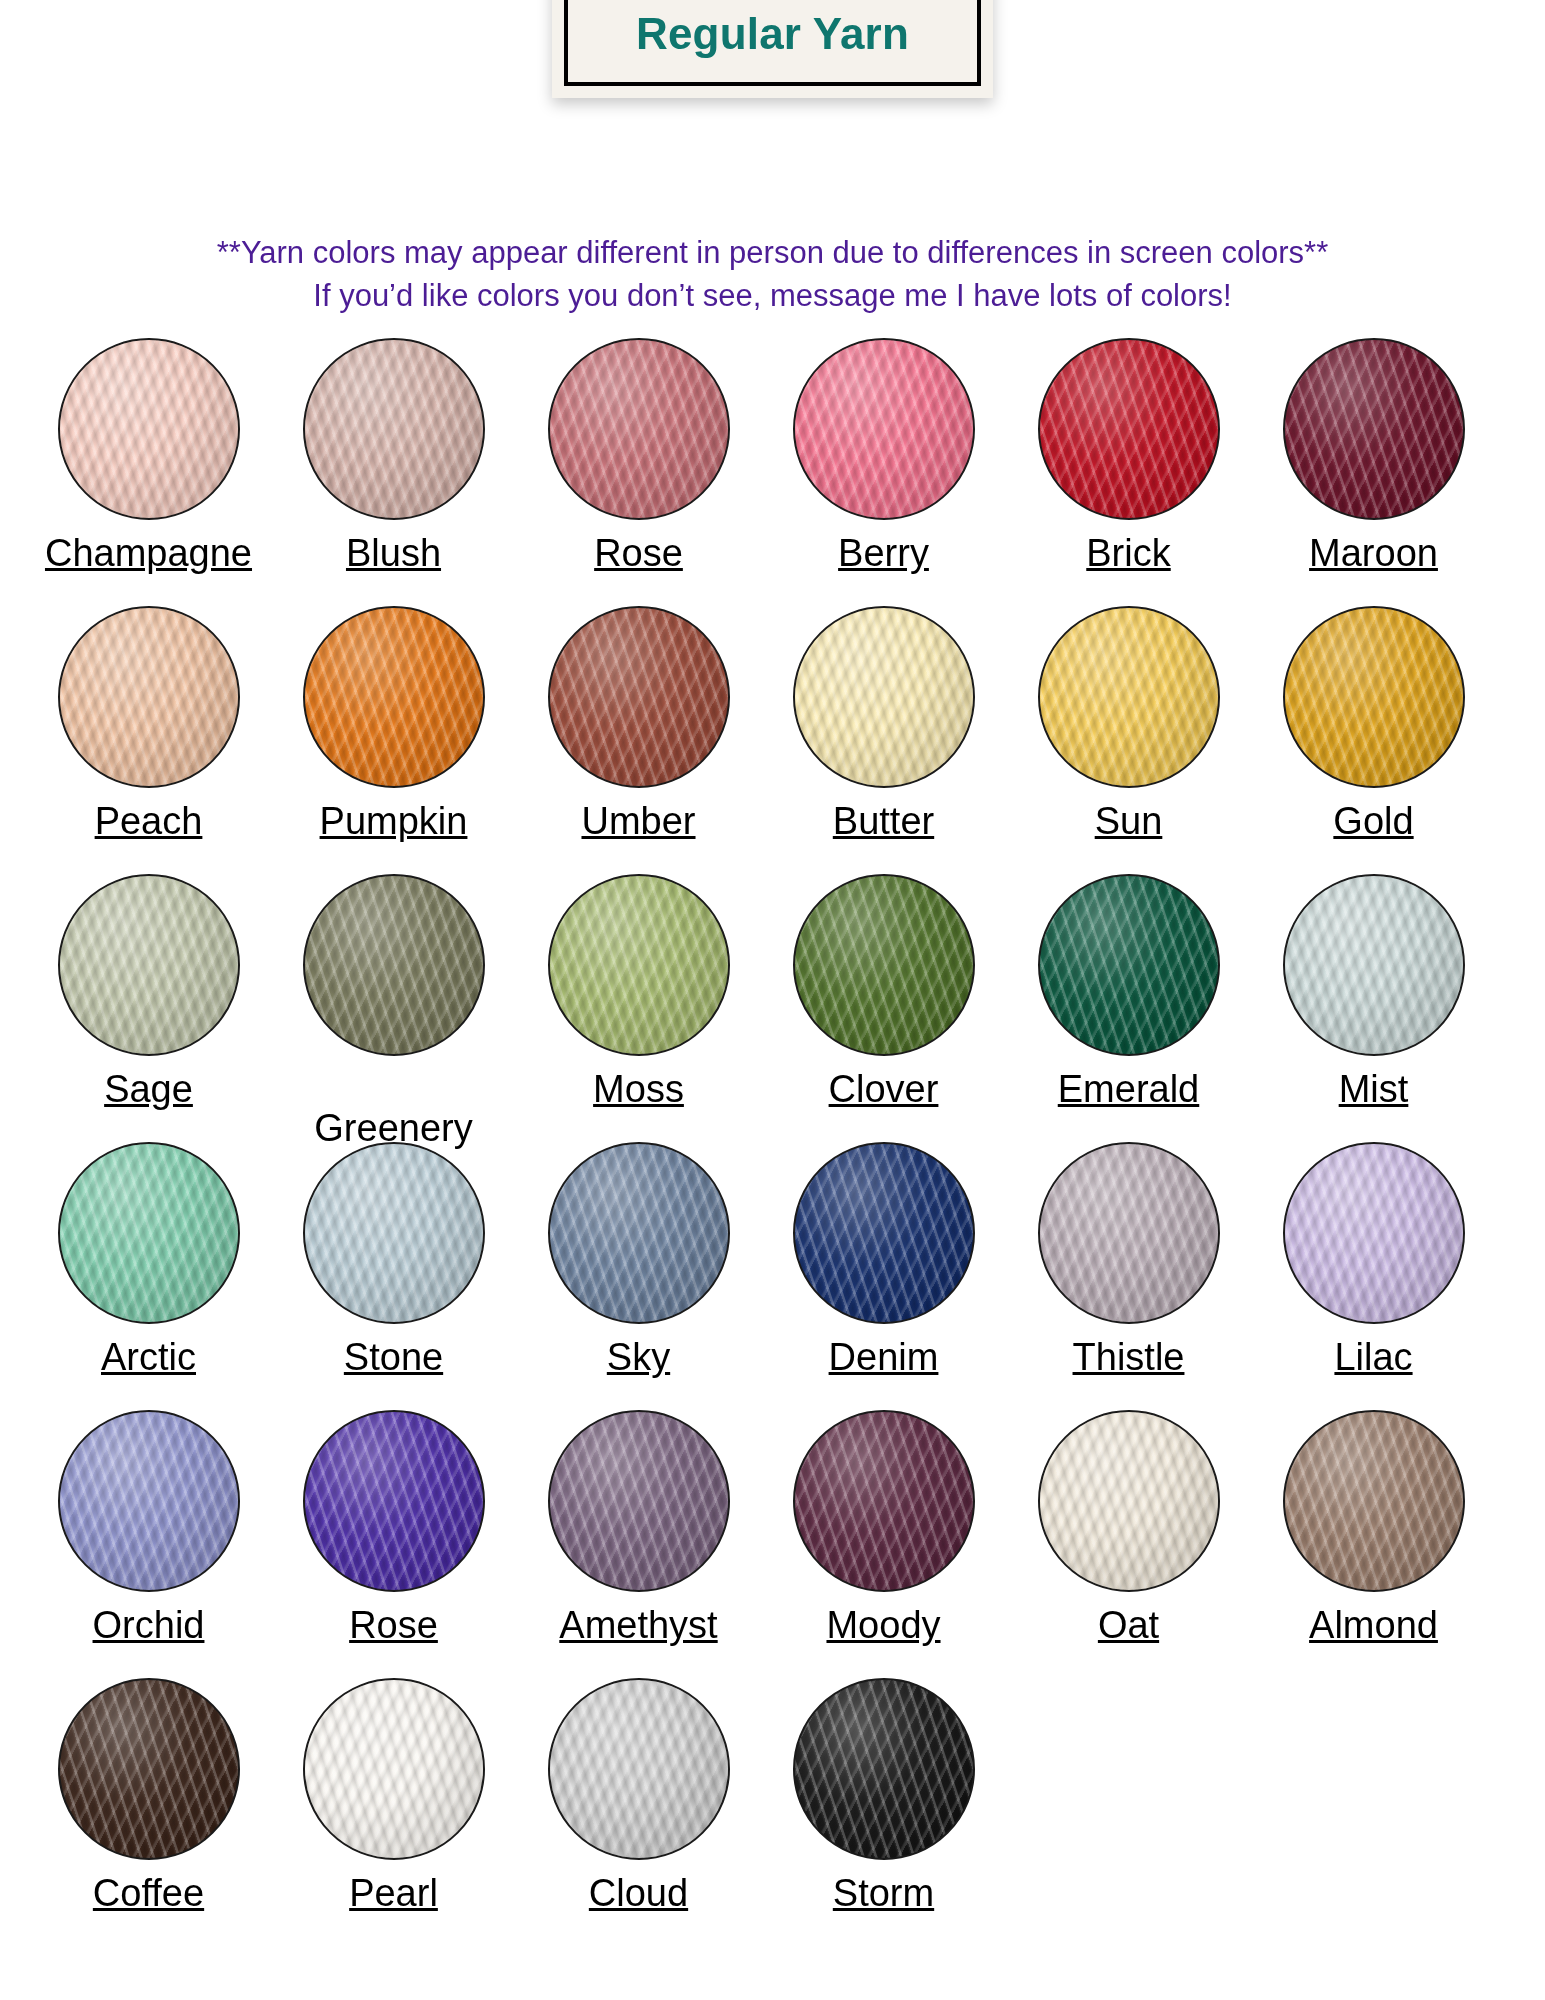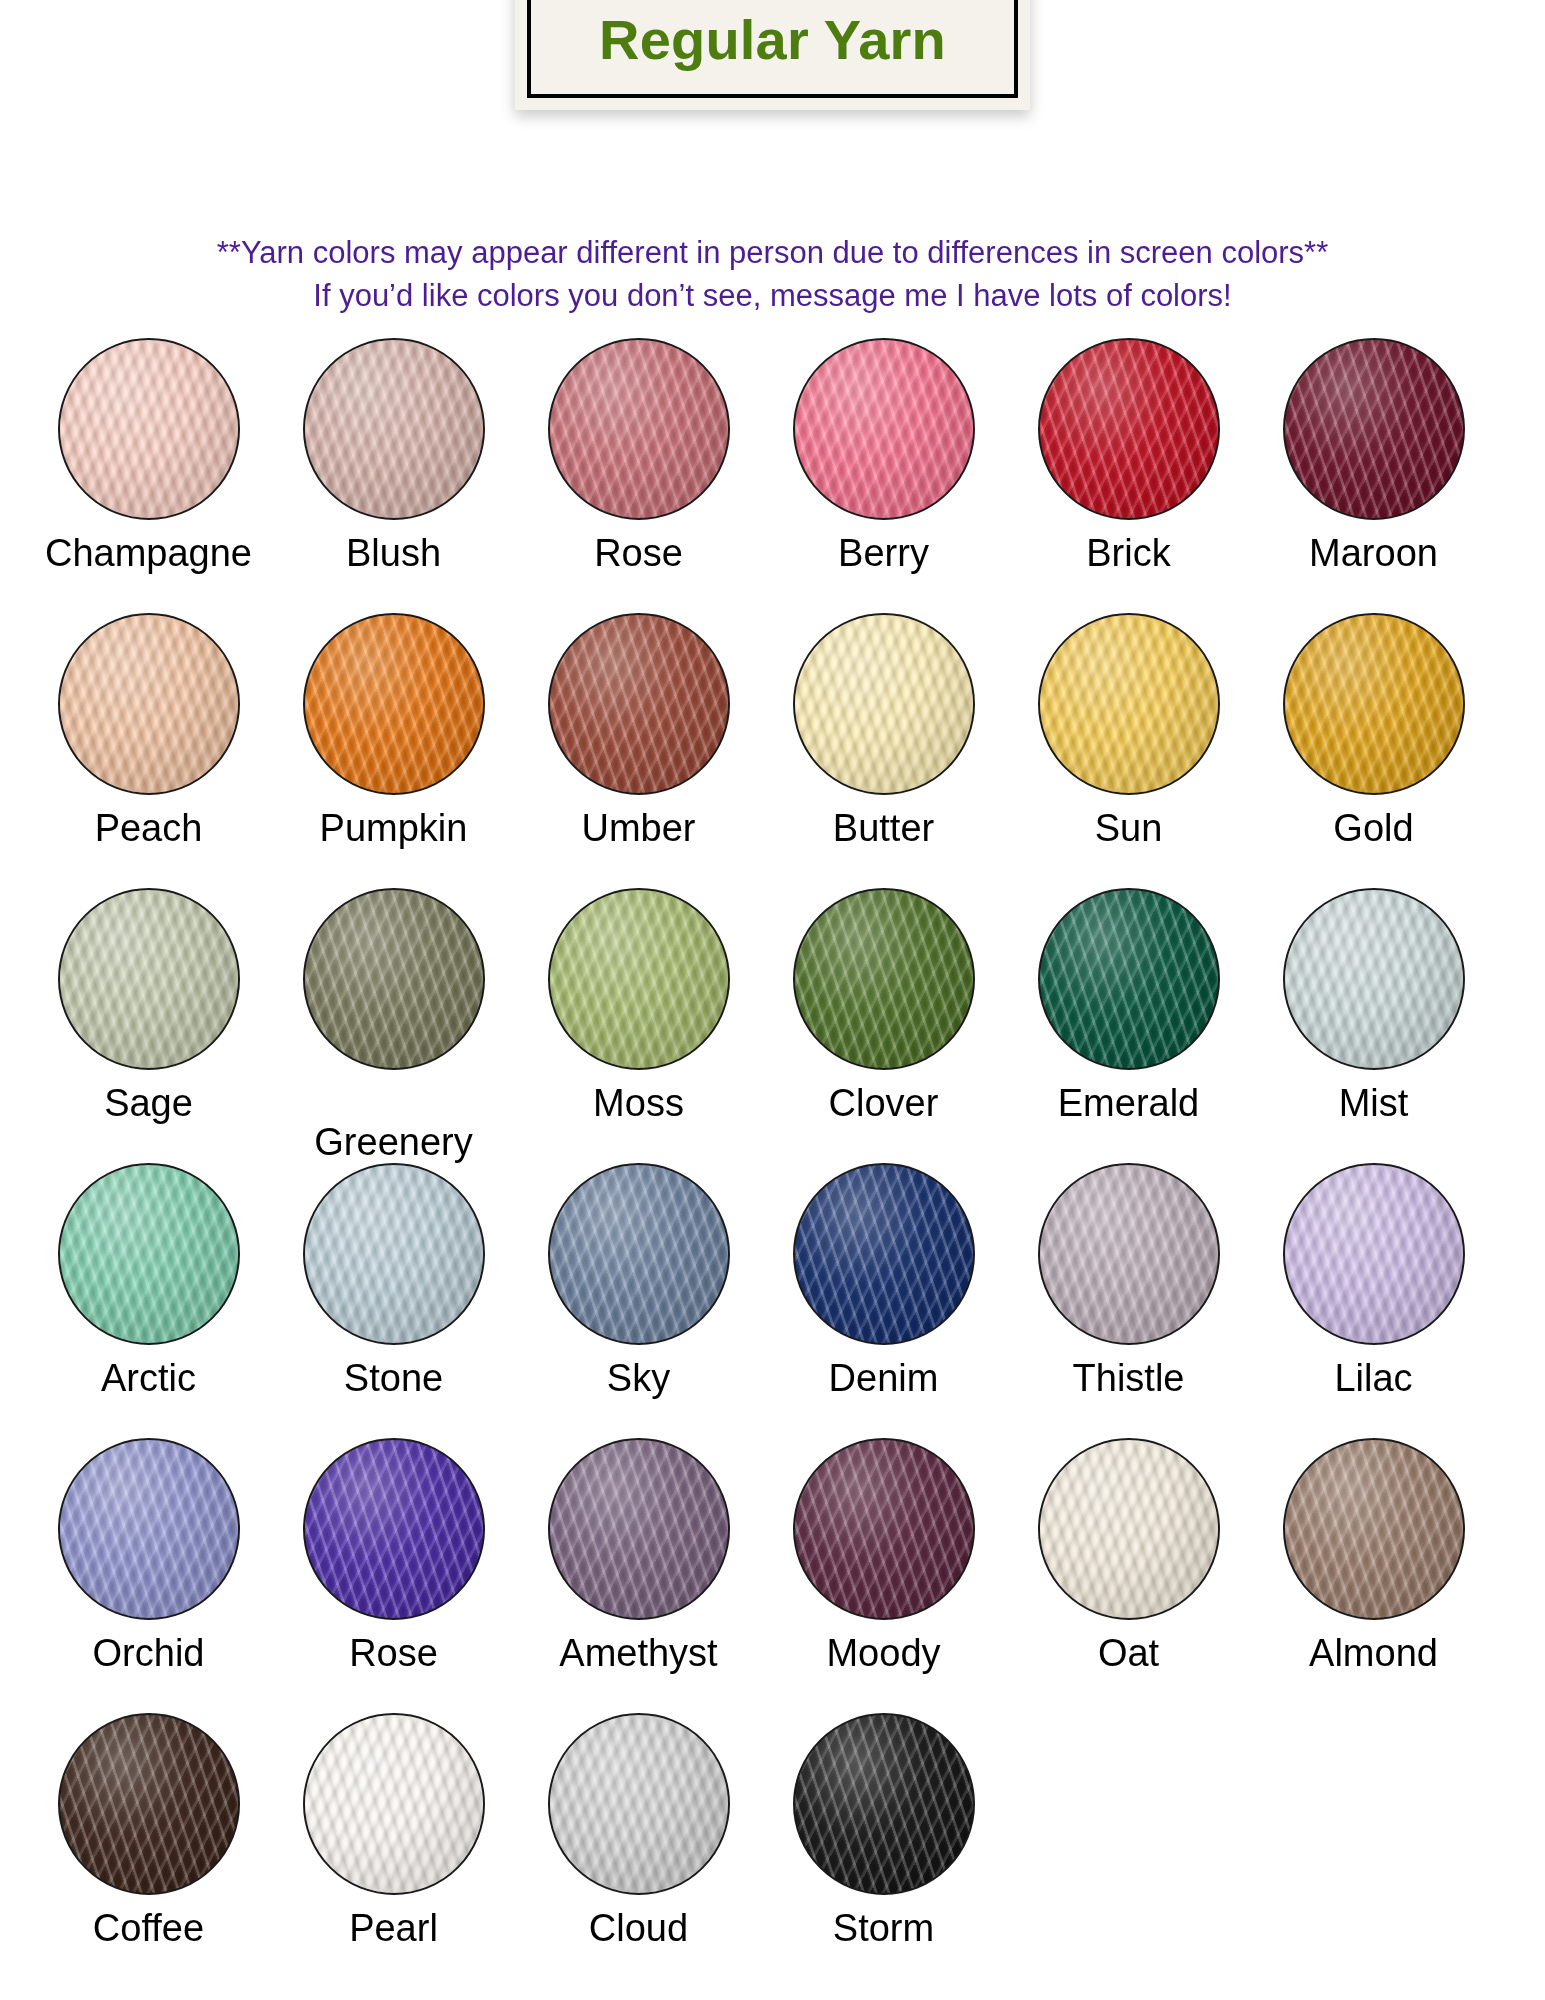--- a/index.html
+++ b/index.html
@@ -32,24 +32,24 @@
     background: #f5f2ec;
     padding: 10px 12px 12px 12px;
     box-shadow: 0 6px 14px rgba(0,0,0,0.22);
   }
   .title-box {
     border: 4px solid #000000;
     background: #f5f2ec;
     padding: 20px 68px 26px 68px;
   }
   .title-text {
-    font-size: 56px;
+    font-size: 44px;
     font-weight: bold;
     letter-spacing: 0.2px;
-    color: #4d7c0f;
+    color: #0f766e;
     white-space: nowrap;
     line-height: 1.0;
   }
 
   
   .disclaimer {
     position: absolute;
     top: 232px;
     left: 0;
     width: 1545px;
@@ -63,21 +63,22 @@
   }
 
   
   .grid {
     position: absolute;
     top: 338px;
     left: 26px;
     width: 1470px;
     display: grid;
     grid-template-columns: repeat(6, 1fr);
-    row-gap: 7px;
+    row-gap: 0px;
+    text-decoration: underline;
   }
   .cell {
     position: relative;
     display: flex;
     flex-direction: column;
     align-items: center;
     height: 268px;
   }
 
   .ball {

